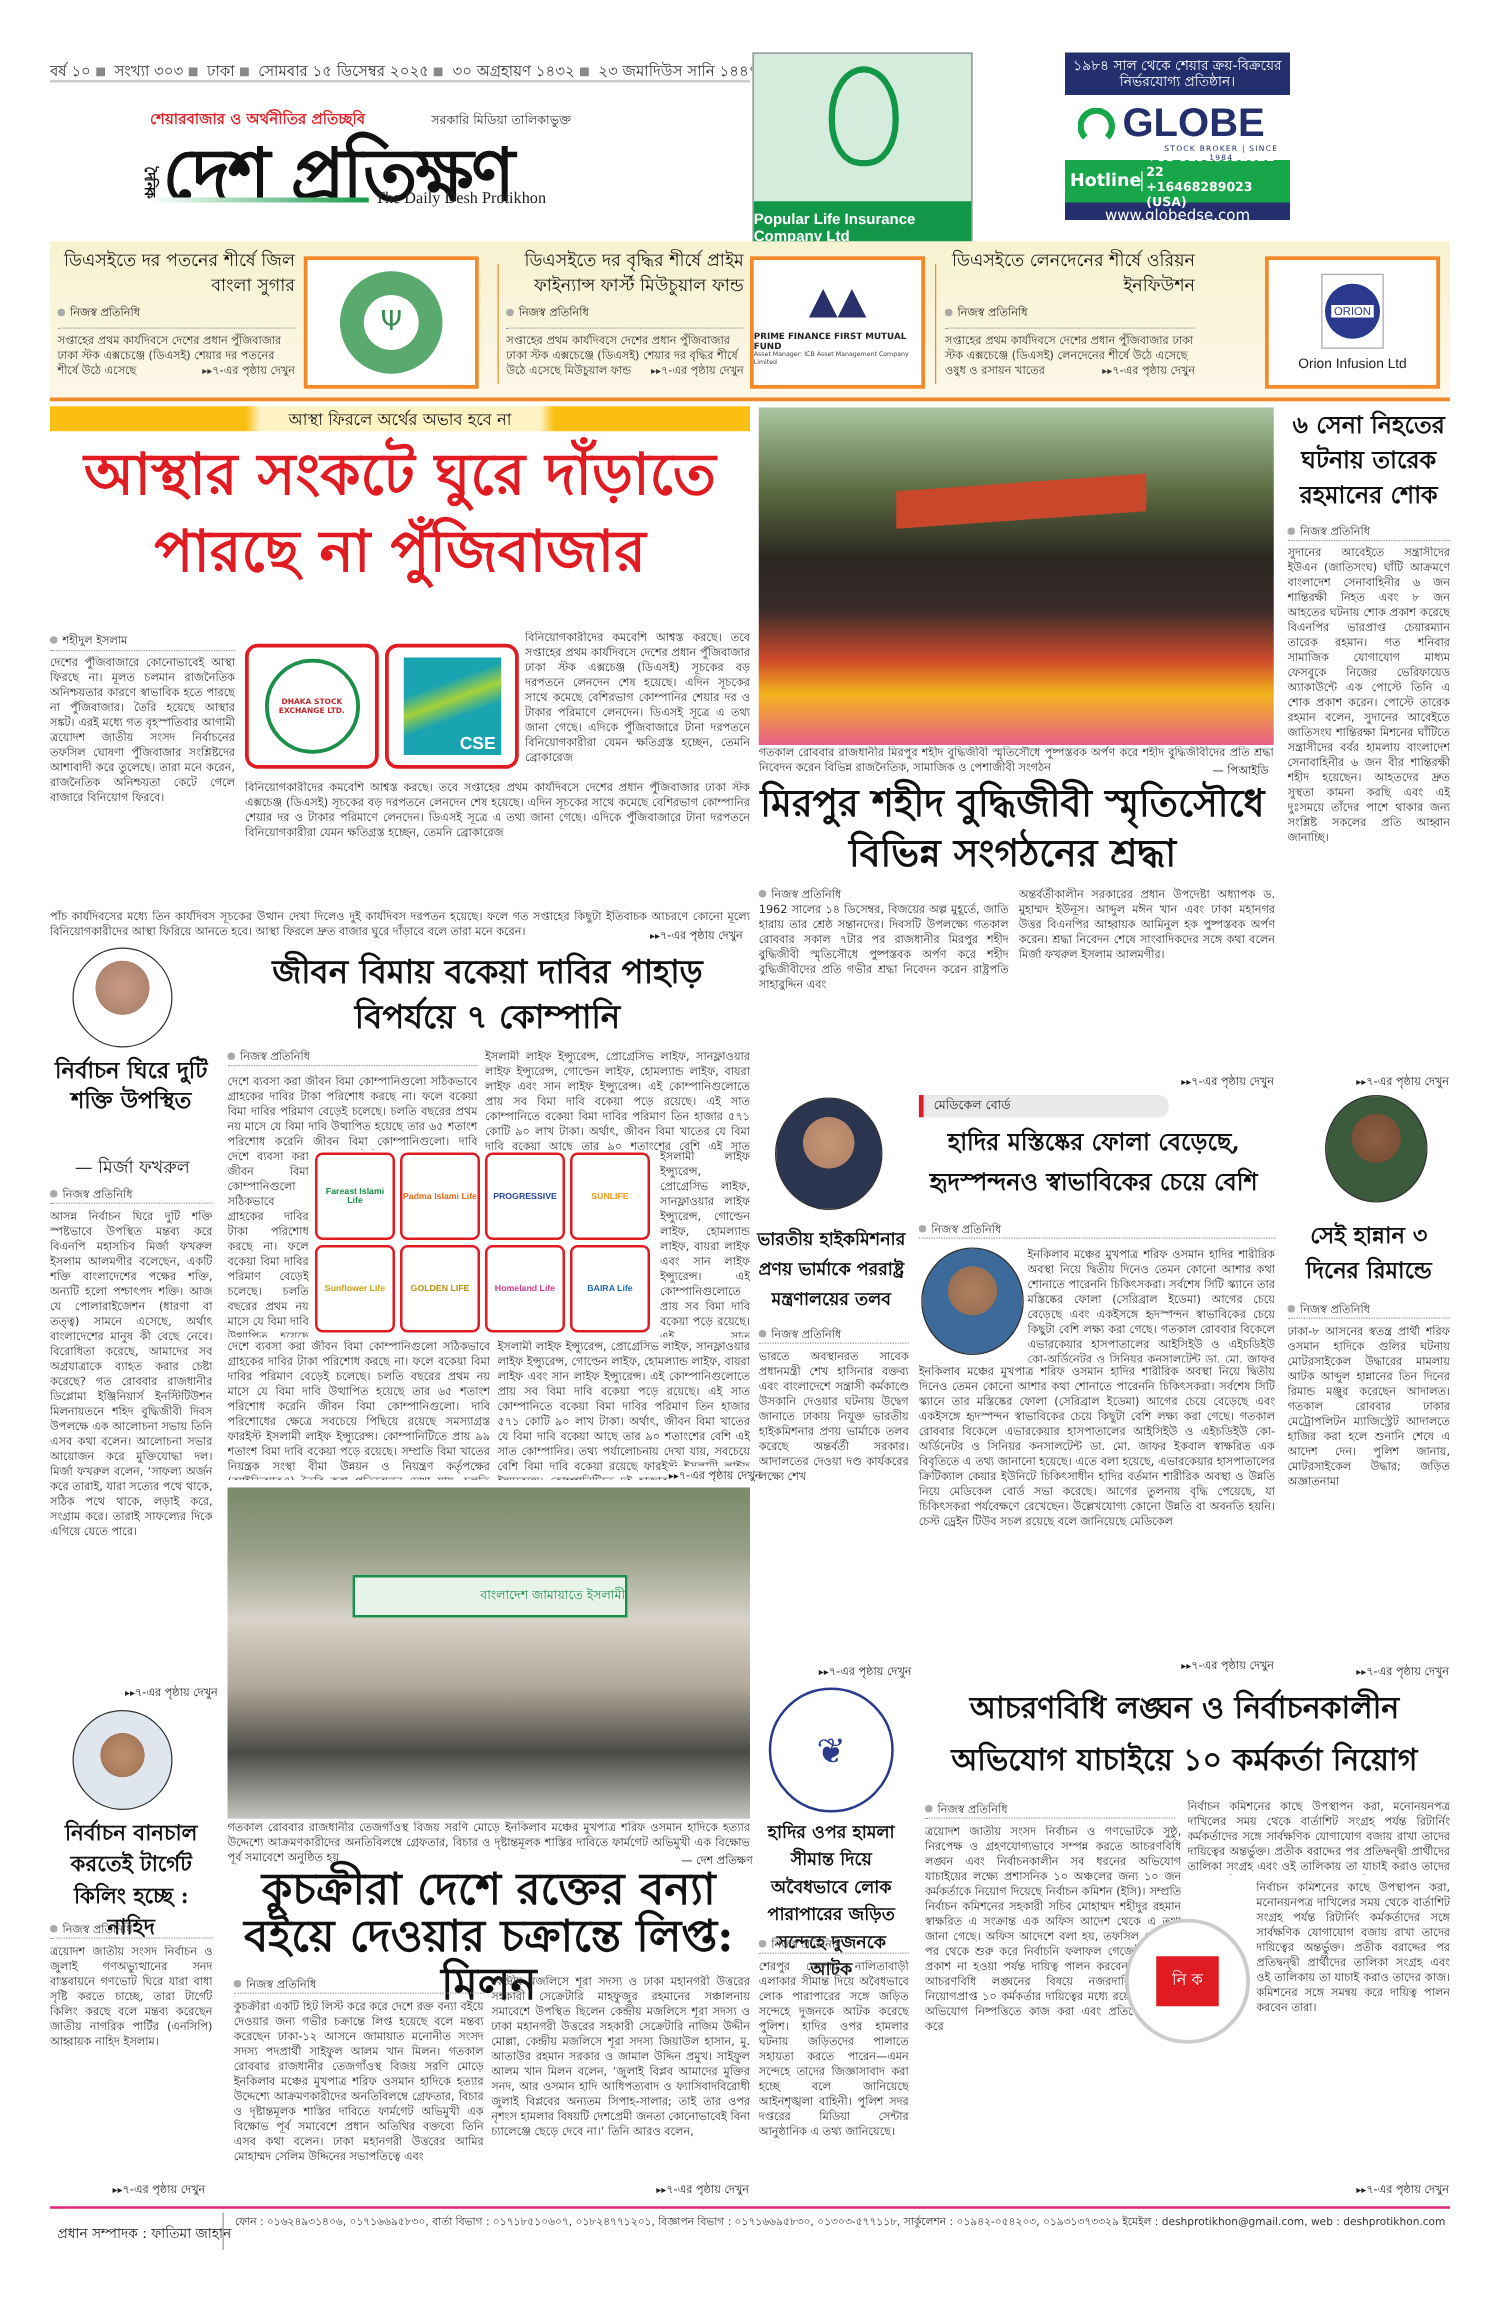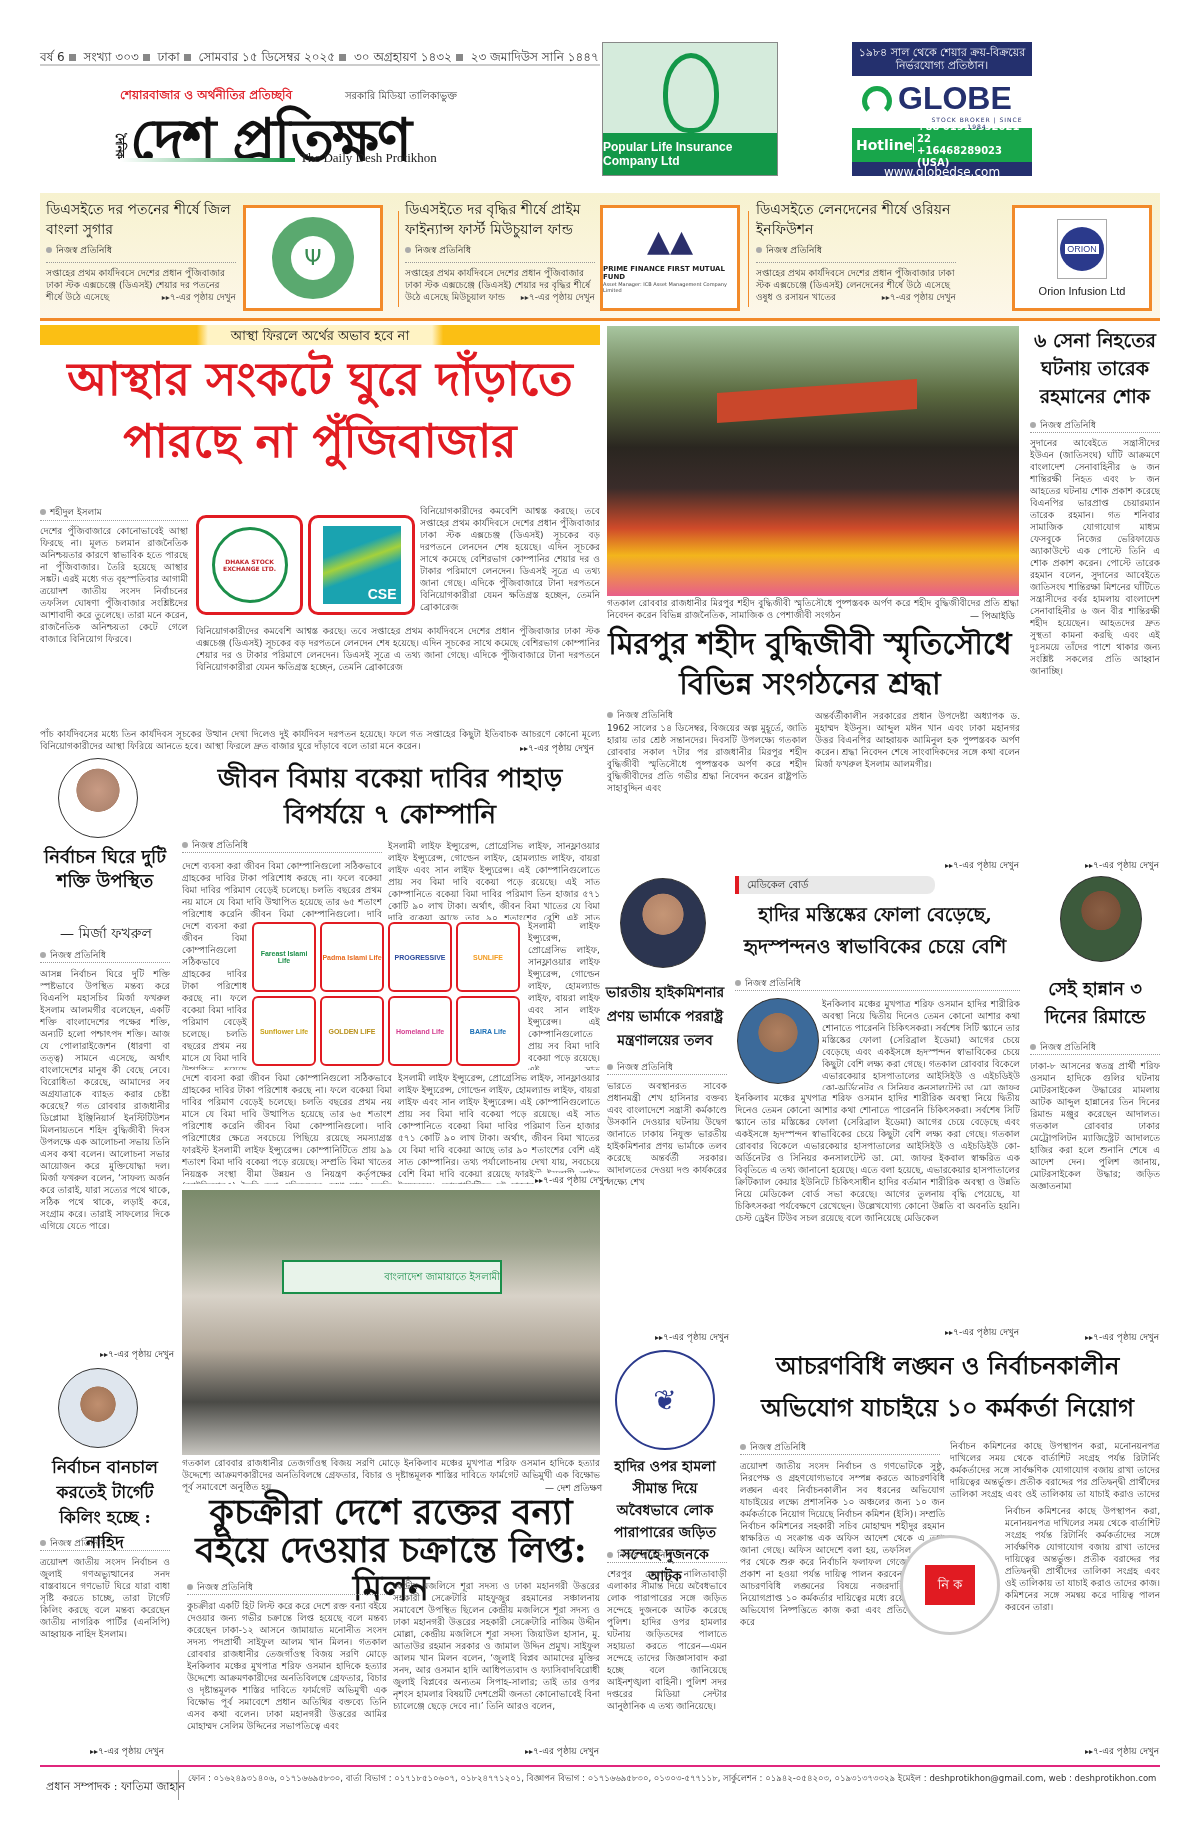--- a/index.html
+++ b/index.html
@@ -7,37 +7,37 @@
 .abs{position:absolute}
 .topline{left:40px;top:48px;font-size:12px;color:#333;white-space:nowrap}
 .topline .sep{display:inline-block;width:7px;height:7px;background:#888;margin:0 4px;vertical-align:middle}
 .rule-top{left:40px;top:64px;width:560px;height:2px;background:#ccc}
 .mast-tag{left:120px;top:86px;font-size:12px;color:#e0262e;font-weight:bold}
 .mast-govt{left:345px;top:88px;font-size:10px;color:#333}
 .mast-title{left:110px;top:96px;font-family:"DejaVu Serif",serif;font-size:58px;font-weight:bold;color:#111;letter-spacing:-2px}
 .mast-title small{font-size:12px;writing-mode:vertical-rl;vertical-align:middle}
 .mast-eng{left:300px;top:150px;font-family:"Liberation Serif",serif;font-size:13px}
 .mast-bar{left:120px;top:158px;width:175px;height:4px;background:linear-gradient(90deg,#fff,#1a9b4b)}
-.ad-pli{left:602px;top:42px;width:176px;height:134px;border:1px solid #888;background:#d5ebdc}
+.ad-pli{left:602px;top:42px;width:176px;height:162px;border:1px solid #888;background:#d5ebdc}
 .ad-pli .logo{position:absolute;left:60px;top:10px;width:56px;height:80px;border:5px solid #129748;border-radius:50% 50% 45% 45%}
 .ad-pli .name{position:absolute;left:0;bottom:0;width:100%;height:42px;background:#129748;color:#fff;font-family:"Liberation Sans",sans-serif;font-weight:bold;font-size:12px;display:flex;align-items:center;justify-content:center}
 .ad-globe{left:852px;top:42px;width:180px;height:134px;background:#24306e;color:#fff;font-size:10px;text-align:center}
 .ad-globe .tag{padding:4px 2px;font-size:11px;line-height:13px}
 .ad-globe .brand{background:#fff;color:#24306e;height:52px;position:relative}
 .ad-globe .brand b{font-family:"Liberation Sans",sans-serif;font-size:32px;position:absolute;left:46px;top:4px}
 .ad-globe .brand i{font-style:normal;font-size:6px;position:absolute;left:70px;top:40px;letter-spacing:1px}
 .ad-globe .brand .gi{position:absolute;left:10px;top:10px;width:30px;height:30px;border-radius:50%;border:5px solid #18a64b;border-bottom-color:transparent}
 .ad-globe .hot{background:#18a64b;height:34px;display:flex;align-items:center;padding-left:4px;gap:3px}
 .ad-globe .hot .h{font-size:14px;font-weight:bold;border-right:1px solid #fff;padding-right:0}
 .ad-globe .hot .n{font-size:10px;font-weight:bold;line-height:12px;text-align:left}
 .ad-globe .web{font-size:12px;padding-top:3px}
 .strip{left:40px;top:193px;width:1120px;height:128px;background:linear-gradient(#f7f2cf,#fdf7ea)}
 .strip-line{left:40px;top:318px;width:1120px;height:3px;background:#f28a2a}
 .sitem{position:absolute;top:6px;width:190px}
-.sitem h3{font-size:14px;font-weight:normal;text-align:left;line-height:20px;color:#111}
+.sitem h3{font-size:14px;font-weight:normal;text-align:right;line-height:20px;color:#111}
 .sitem .by{font-size:9px;margin-top:4px;border-bottom:1px dotted #999;padding-bottom:4px}
 .sitem .by:before{content:"";display:inline-block;width:6px;height:6px;background:#aaa;border-radius:50%;margin-right:4px}
 .sitem p{font-size:9px;line-height:12px;margin-top:4px;color:#333}
 .sitem .more{float:right}
 .slogo{position:absolute;top:12px;width:140px;height:106px;background:#fff;border:3px solid #f28a2a;display:flex;align-items:center;justify-content:center;flex-direction:column}
 .vrule{position:absolute;top:18px;width:1px;height:96px;background:#f28a2a}
 .kicker-bar{left:40px;top:325px;width:560px;height:20px;background:linear-gradient(90deg,#fbbf14 0,#fbbf14 28%,#fff3c4 30%,#fff3c4 70%,#fbbf14 72%)}
 .kicker{left:40px;top:326px;width:560px;text-align:center;font-size:13px;color:#111}
 .lead-head{left:40px;top:348px;width:560px;text-align:center;font-family:"DejaVu Serif",serif;color:#e11b22;font-size:46px;line-height:62px;font-weight:bold}
 .byline{font-size:9px;color:#333}
@@ -52,21 +52,21 @@
 .circle{position:absolute;border-radius:50%;border:1px solid #333;overflow:hidden;background:#e8e1da}
 .footer-rule{left:40px;top:1765px;width:1120px;height:2px;background:#e0267d}
 .foot-l{left:46px;top:1778px;font-size:11px}
 .foot-div{left:178px;top:1770px;width:1px;height:30px;background:#999}
 .foot-r{left:188px;top:1772px;font-size:8.5px;line-height:12px;color:#333;width:970px}
 </style>
 </head>
 <body>
 
 <div class="abs topline">
-  <span>বর্ষ 6</span><span class="sep"></span>
+  <span>বর্ষ ১০</span><span class="sep"></span>
   <span>সংখ্যা ৩০৩</span><span class="sep"></span>
   <span>ঢাকা</span><span class="sep"></span>
   <span>সোমবার ১৫ ডিসেম্বর ২০২৫</span><span class="sep"></span>
   <span>৩০ অগ্রহায়ণ ১৪৩২</span><span class="sep"></span>
   <span>২৩ জমাদিউস সানি ১৪৪৭</span>
 </div>
 <div class="abs rule-top"></div>
 <div class="abs mast-tag">শেয়ারবাজার ও অর্থনীতির প্রতিচ্ছবি</div>
 <div class="abs mast-govt">সরকারি মিডিয়া তালিকাভুক্ত</div>
 <div class="abs mast-title"><small>দৈনিক</small><span>দেশ প্রতিক্ষণ</span></div>

